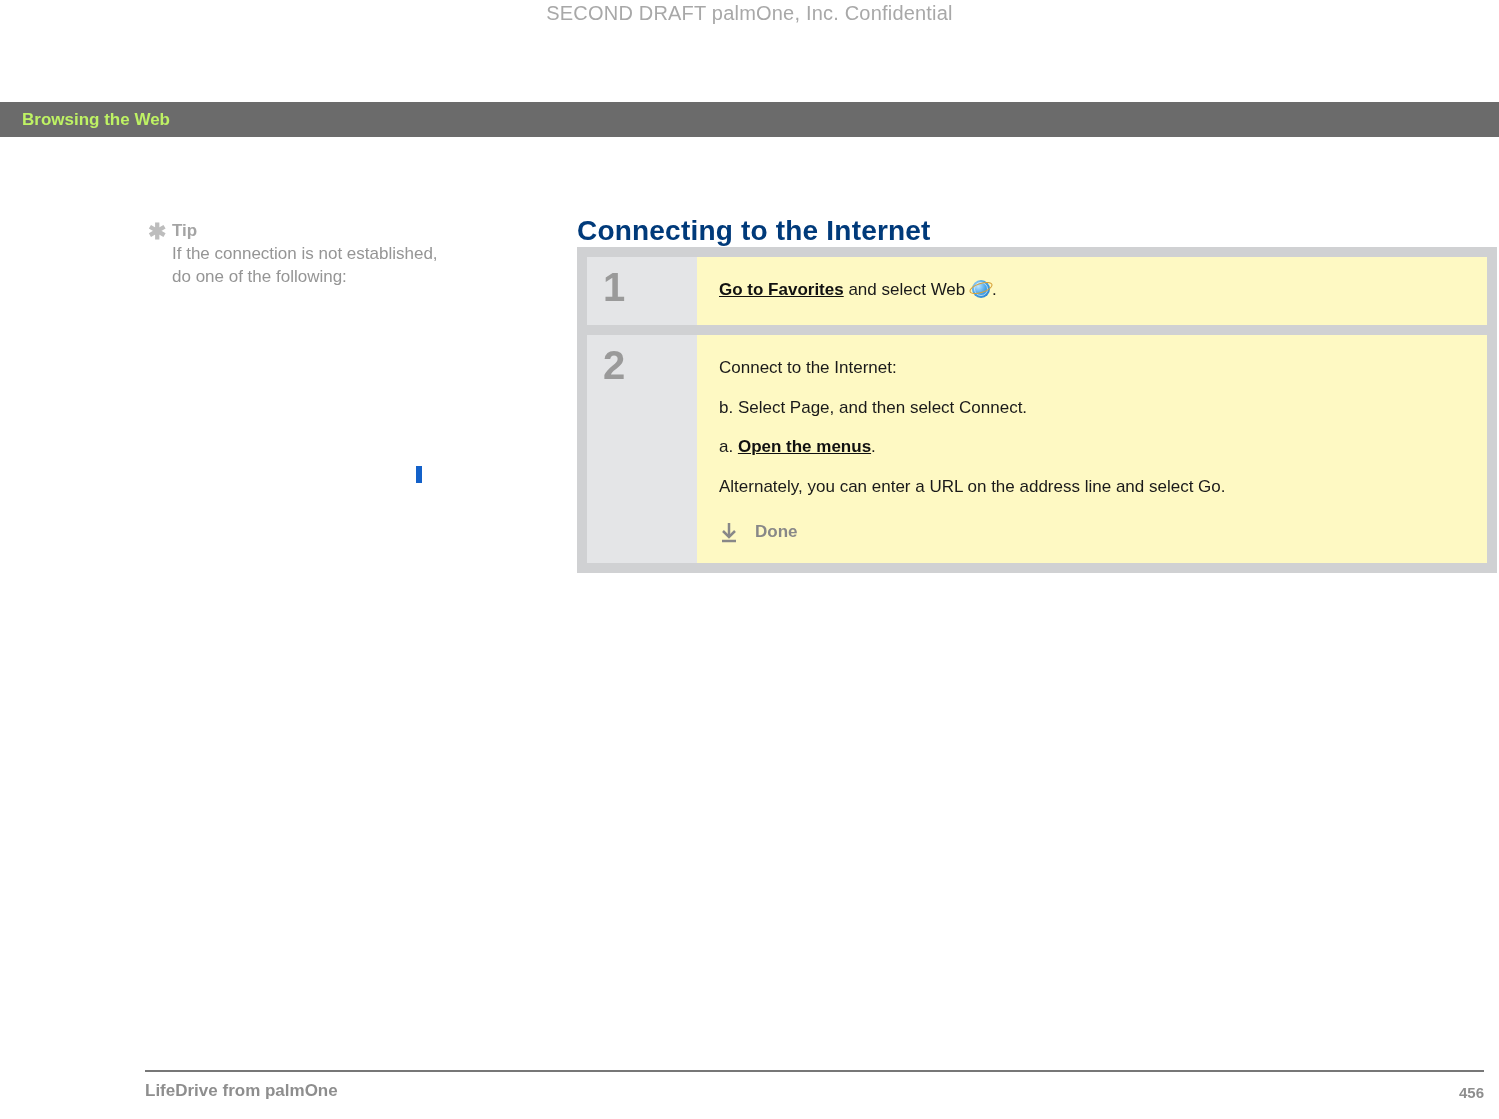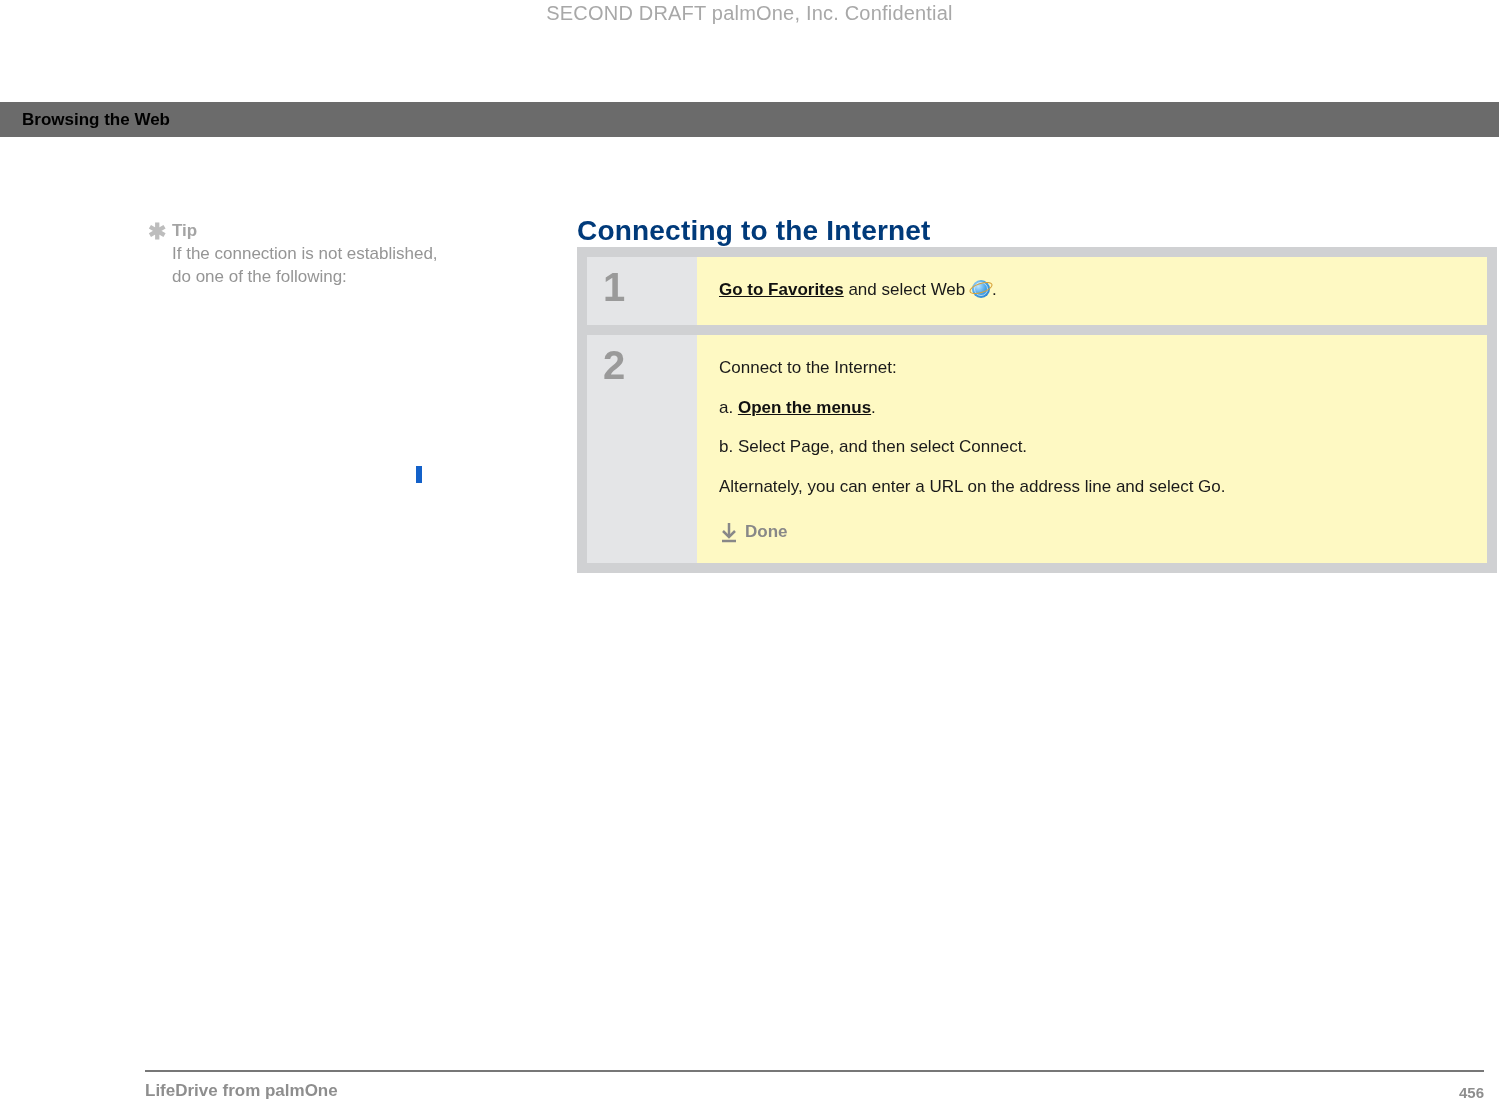--- a/index.html
+++ b/index.html
@@ -40,21 +40,21 @@
     background: #f08a1a;
     color: #fff;
     display: flex;
     align-items: center;
     justify-content: flex-start;
     padding-left: 200px;
   }
   .band-title {
     flex: 1;
     background: #6b6b6b;
-    color: #000000;
+    color: #bef264;
     display: flex;
     align-items: center;
     padding-left: 22px;
   }
 
   .page {
     position: absolute;
     top: 137px;
     left: 0;
     width: 100%;
@@ -185,21 +185,21 @@
   }
 
   .sub-item {
     margin-bottom: 14px;
   }
   .sub-label { display: inline; }
 
   .done-row {
     display: flex;
     align-items: center;
-    gap: 6px;
+    gap: 16px;
     margin-top: 20px;
   }
   .done-row svg { display: block; }
   .done-label {
     color: #888;
     font-weight: 700;
     font-size: 17px;
   }
 
   
@@ -261,24 +261,24 @@
           <p>
             <span class="link">Go to Favorites</span><span> and select Web </span><span class="web-icon"><span class="web-icon-ring"></span></span><span>.</span>
           </p>
         </div>
       </div>
 
       <div class="step">
         <div class="step-num">2</div>
         <div class="step-body">
           <p>Connect to the Internet:</p>
+          <p class="sub-item">b.  Select Page, and then select Connect.</p>
           <p class="sub-item">
             <span class="sub-label">a.  </span><span class="link">Open the menus</span><span>.</span>
           </p>
-          <p class="sub-item">b.  Select Page, and then select Connect.</p>
           <p>Alternately, you can enter a URL on the address line and select Go.</p>
           <div class="done-row">
             <svg width="20" height="22" viewBox="0 0 20 22">
               <line x1="10" y1="2" x2="10" y2="15" stroke="#888" stroke-width="2.5"></line>
               <polyline points="4,10 10,16 16,10" fill="none" stroke="#888" stroke-width="2.5"></polyline>
               <line x1="3" y1="20" x2="17" y2="20" stroke="#888" stroke-width="2.5"></line>
             </svg>
             <span class="done-label">Done</span>
           </div>
         </div>

